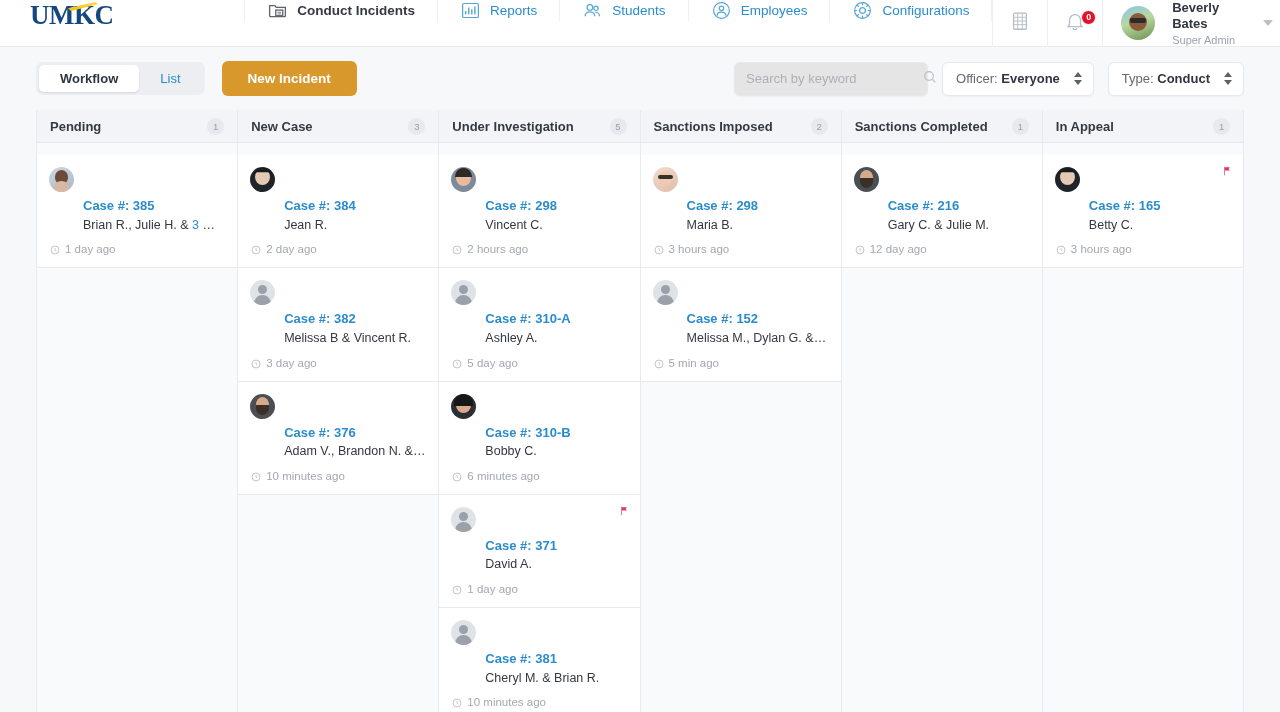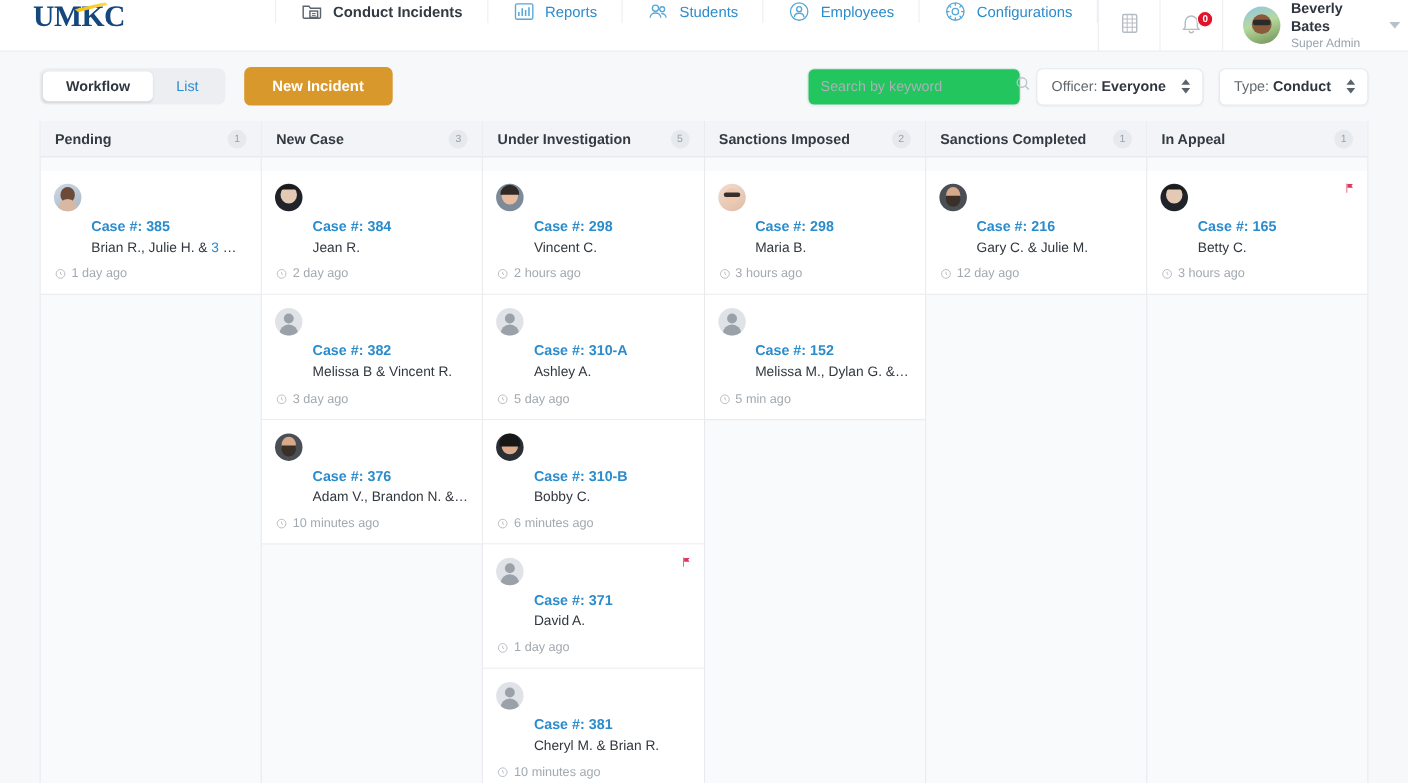--- a/index.html
+++ b/index.html
@@ -76,21 +76,21 @@
     border-radius: 50%;
     background: #e3122b;
     color: #fff;
     font-size: 9px;
     font-weight: 700;
     display: flex; align-items: center; justify-content: center;
     line-height: 1;
     border: 1.5px solid #fff;
   }
   .user-box {
-    display: flex; align-items: center; gap: 10px;
+    display: flex; align-items: center; gap: 17px;
     padding: 0 7px 0 18px;
     border-left: 1px solid #eceef1;
     cursor: pointer;
   }
   .avatar-lg {
     width: 34px; height: 34px; border-radius: 50%;
     background: linear-gradient(160deg,#8fc4e8 0%,#b6d9a0 45%,#6f8f52 100%);
     position: relative; overflow: hidden; flex: none;
   }
   .avatar-lg::before {
@@ -149,21 +149,21 @@
     font-size: 13.5px;
     font-weight: 700;
     border: none;
     border-radius: 6px;
     cursor: pointer;
     font-family: "Liberation Sans", sans-serif;
   }
   .toolbar-right { margin-left: auto; display: flex; align-items: center; gap: 14px; }
   .search-box {
     width: 194px; height: 34px;
-    background: #22c55e;
+    background: #e5e5e5;
     border: 1px solid #e6e9ed;
     border-radius: 6px;
     display: flex; align-items: center;
     padding: 0 11px;
     box-shadow: 0 1px 2px rgba(16,24,40,.04);
   }
   .search-box input {
     flex: 1; border: none; outline: none;
     font-size: 13px; color: #3c444d;
     font-family: "Liberation Sans", sans-serif;
@@ -290,21 +290,21 @@
     font-size: 12.5px;
     color: #32383f;
     line-height: 1.5;
     margin-top: 1px;
     white-space: nowrap;
     overflow: hidden;
     text-overflow: ellipsis;
   }
   .more-link { color: #2b8ccc; }
   .card-time {
-    display: flex; align-items: center; gap: 5px;
+    display: flex; align-items: flex-end; gap: 5px;
     margin-top: 9px;
     padding-left: 1px;
     font-size: 11.5px;
     color: #a2a9b0;
   }
   .clock-ico { width: 10px; height: 10px; flex: none; }
   .flag {
     position: absolute;
     top: 10px; right: 11px;
     width: 10px; height: 12px;

